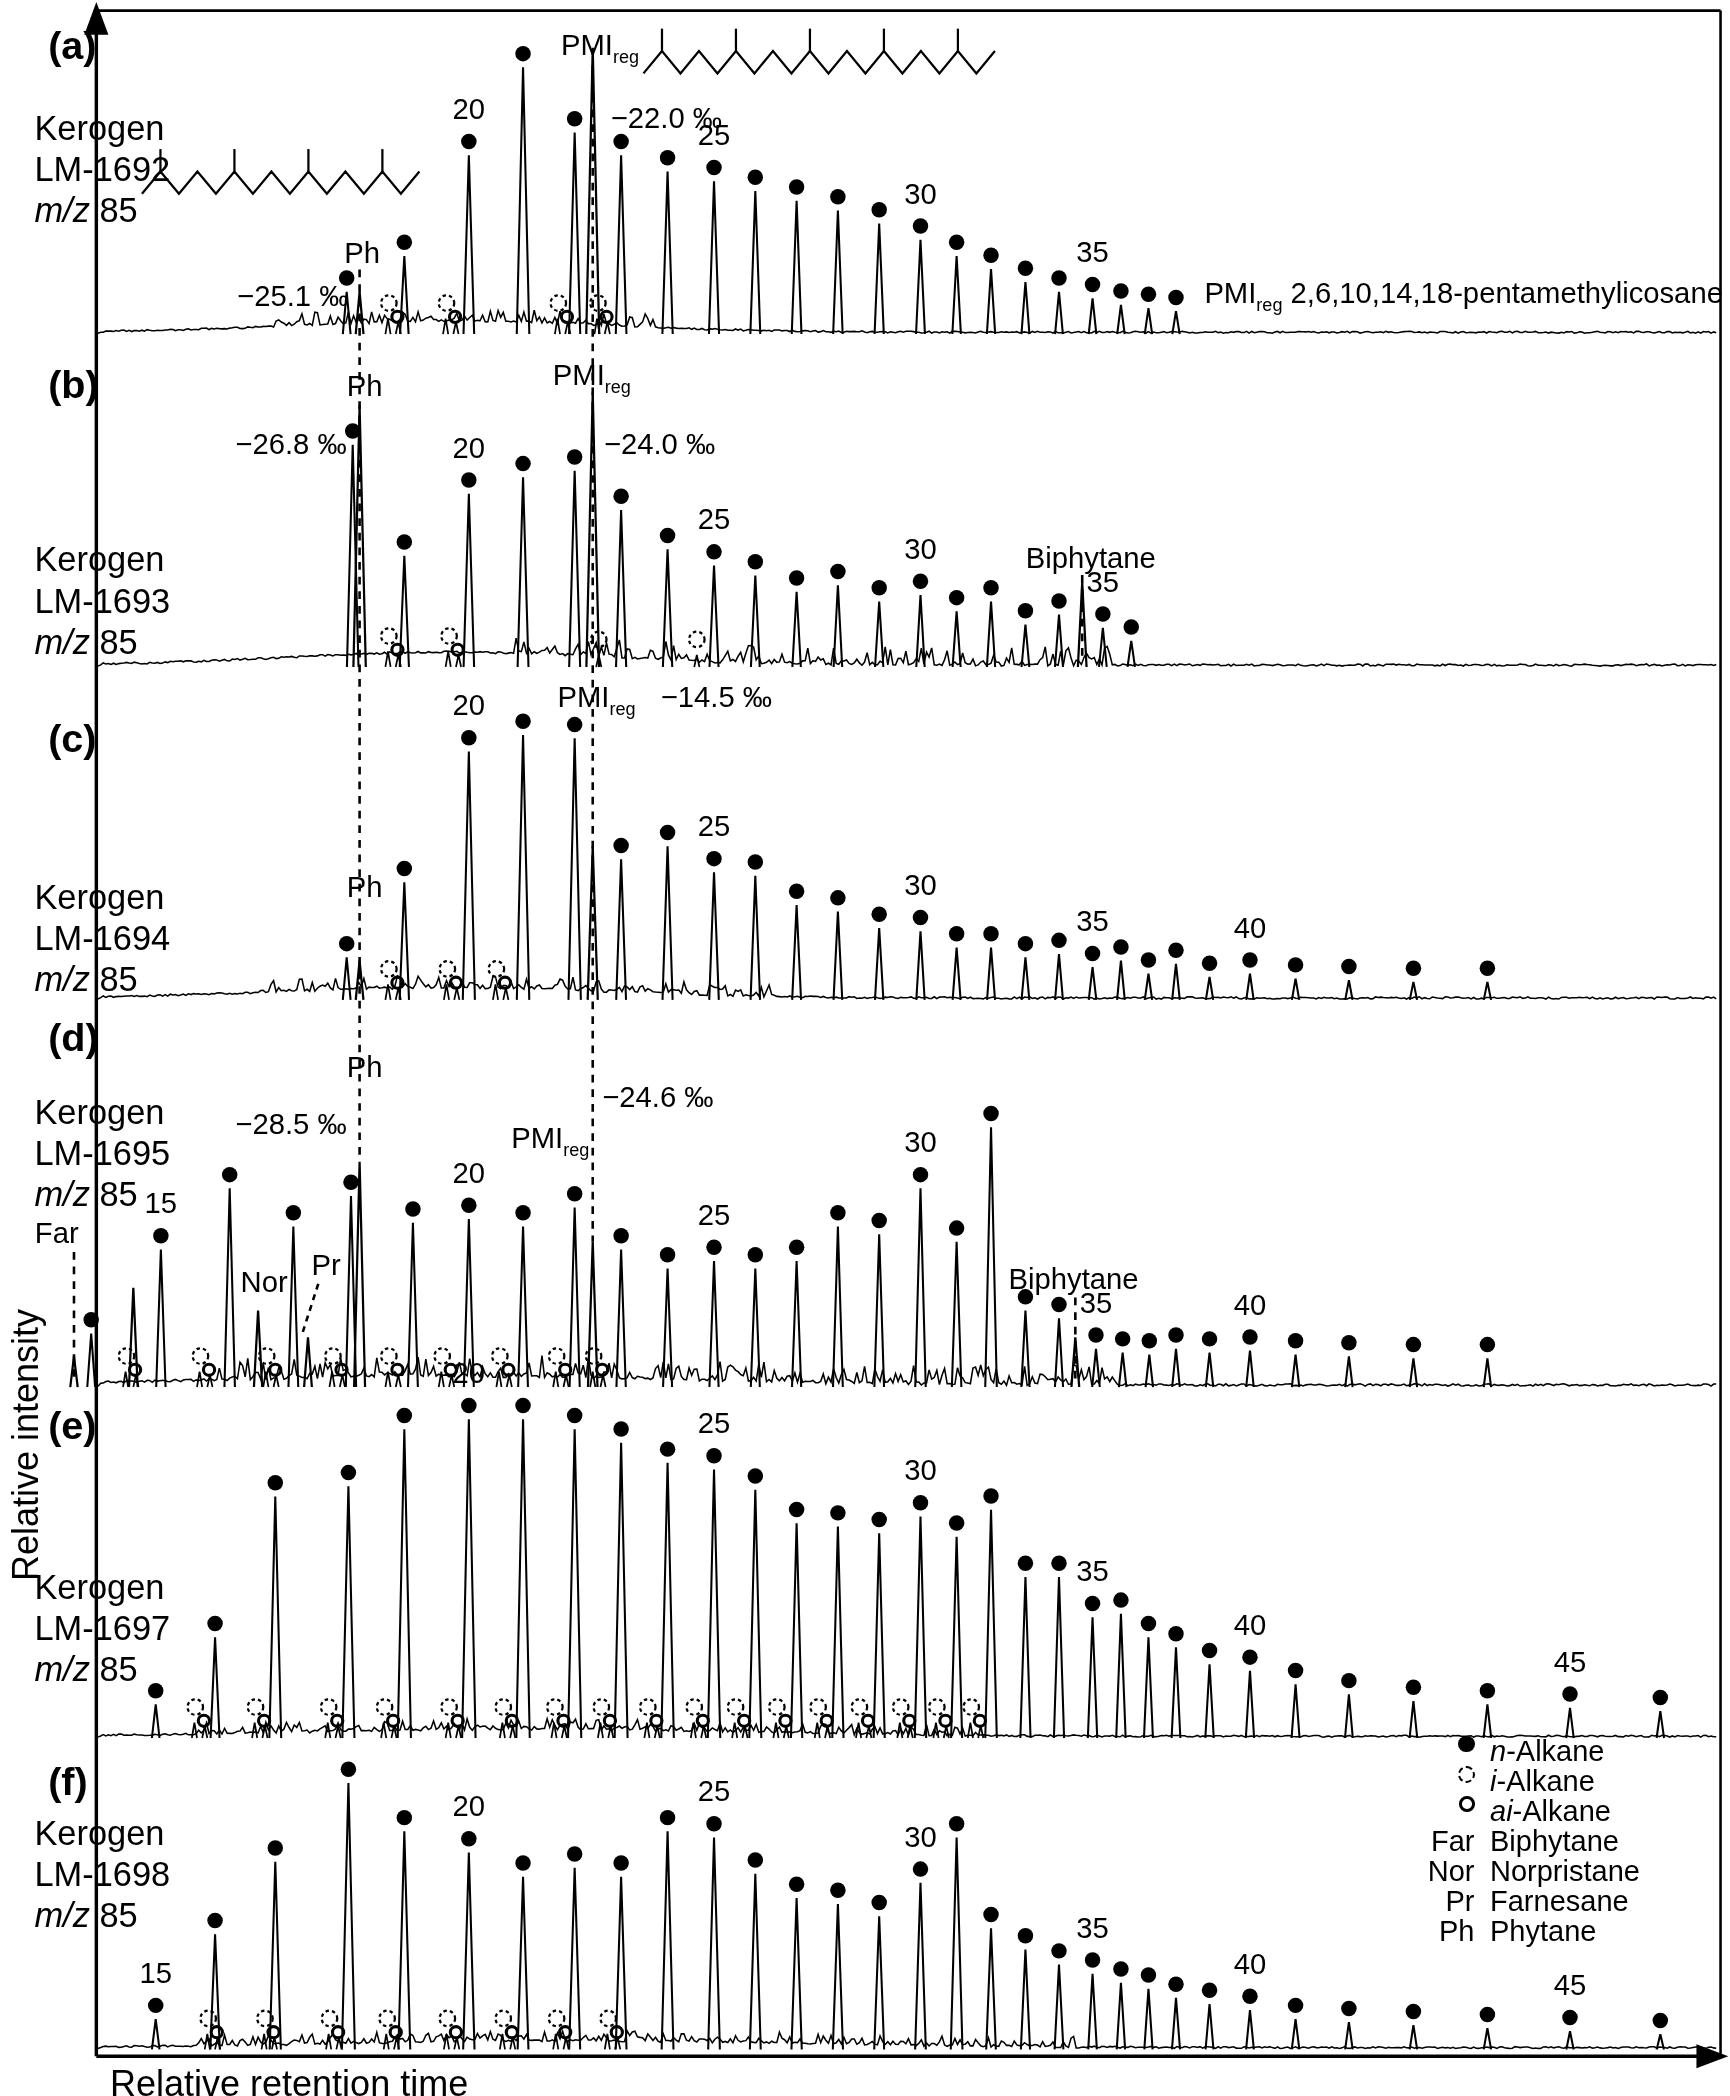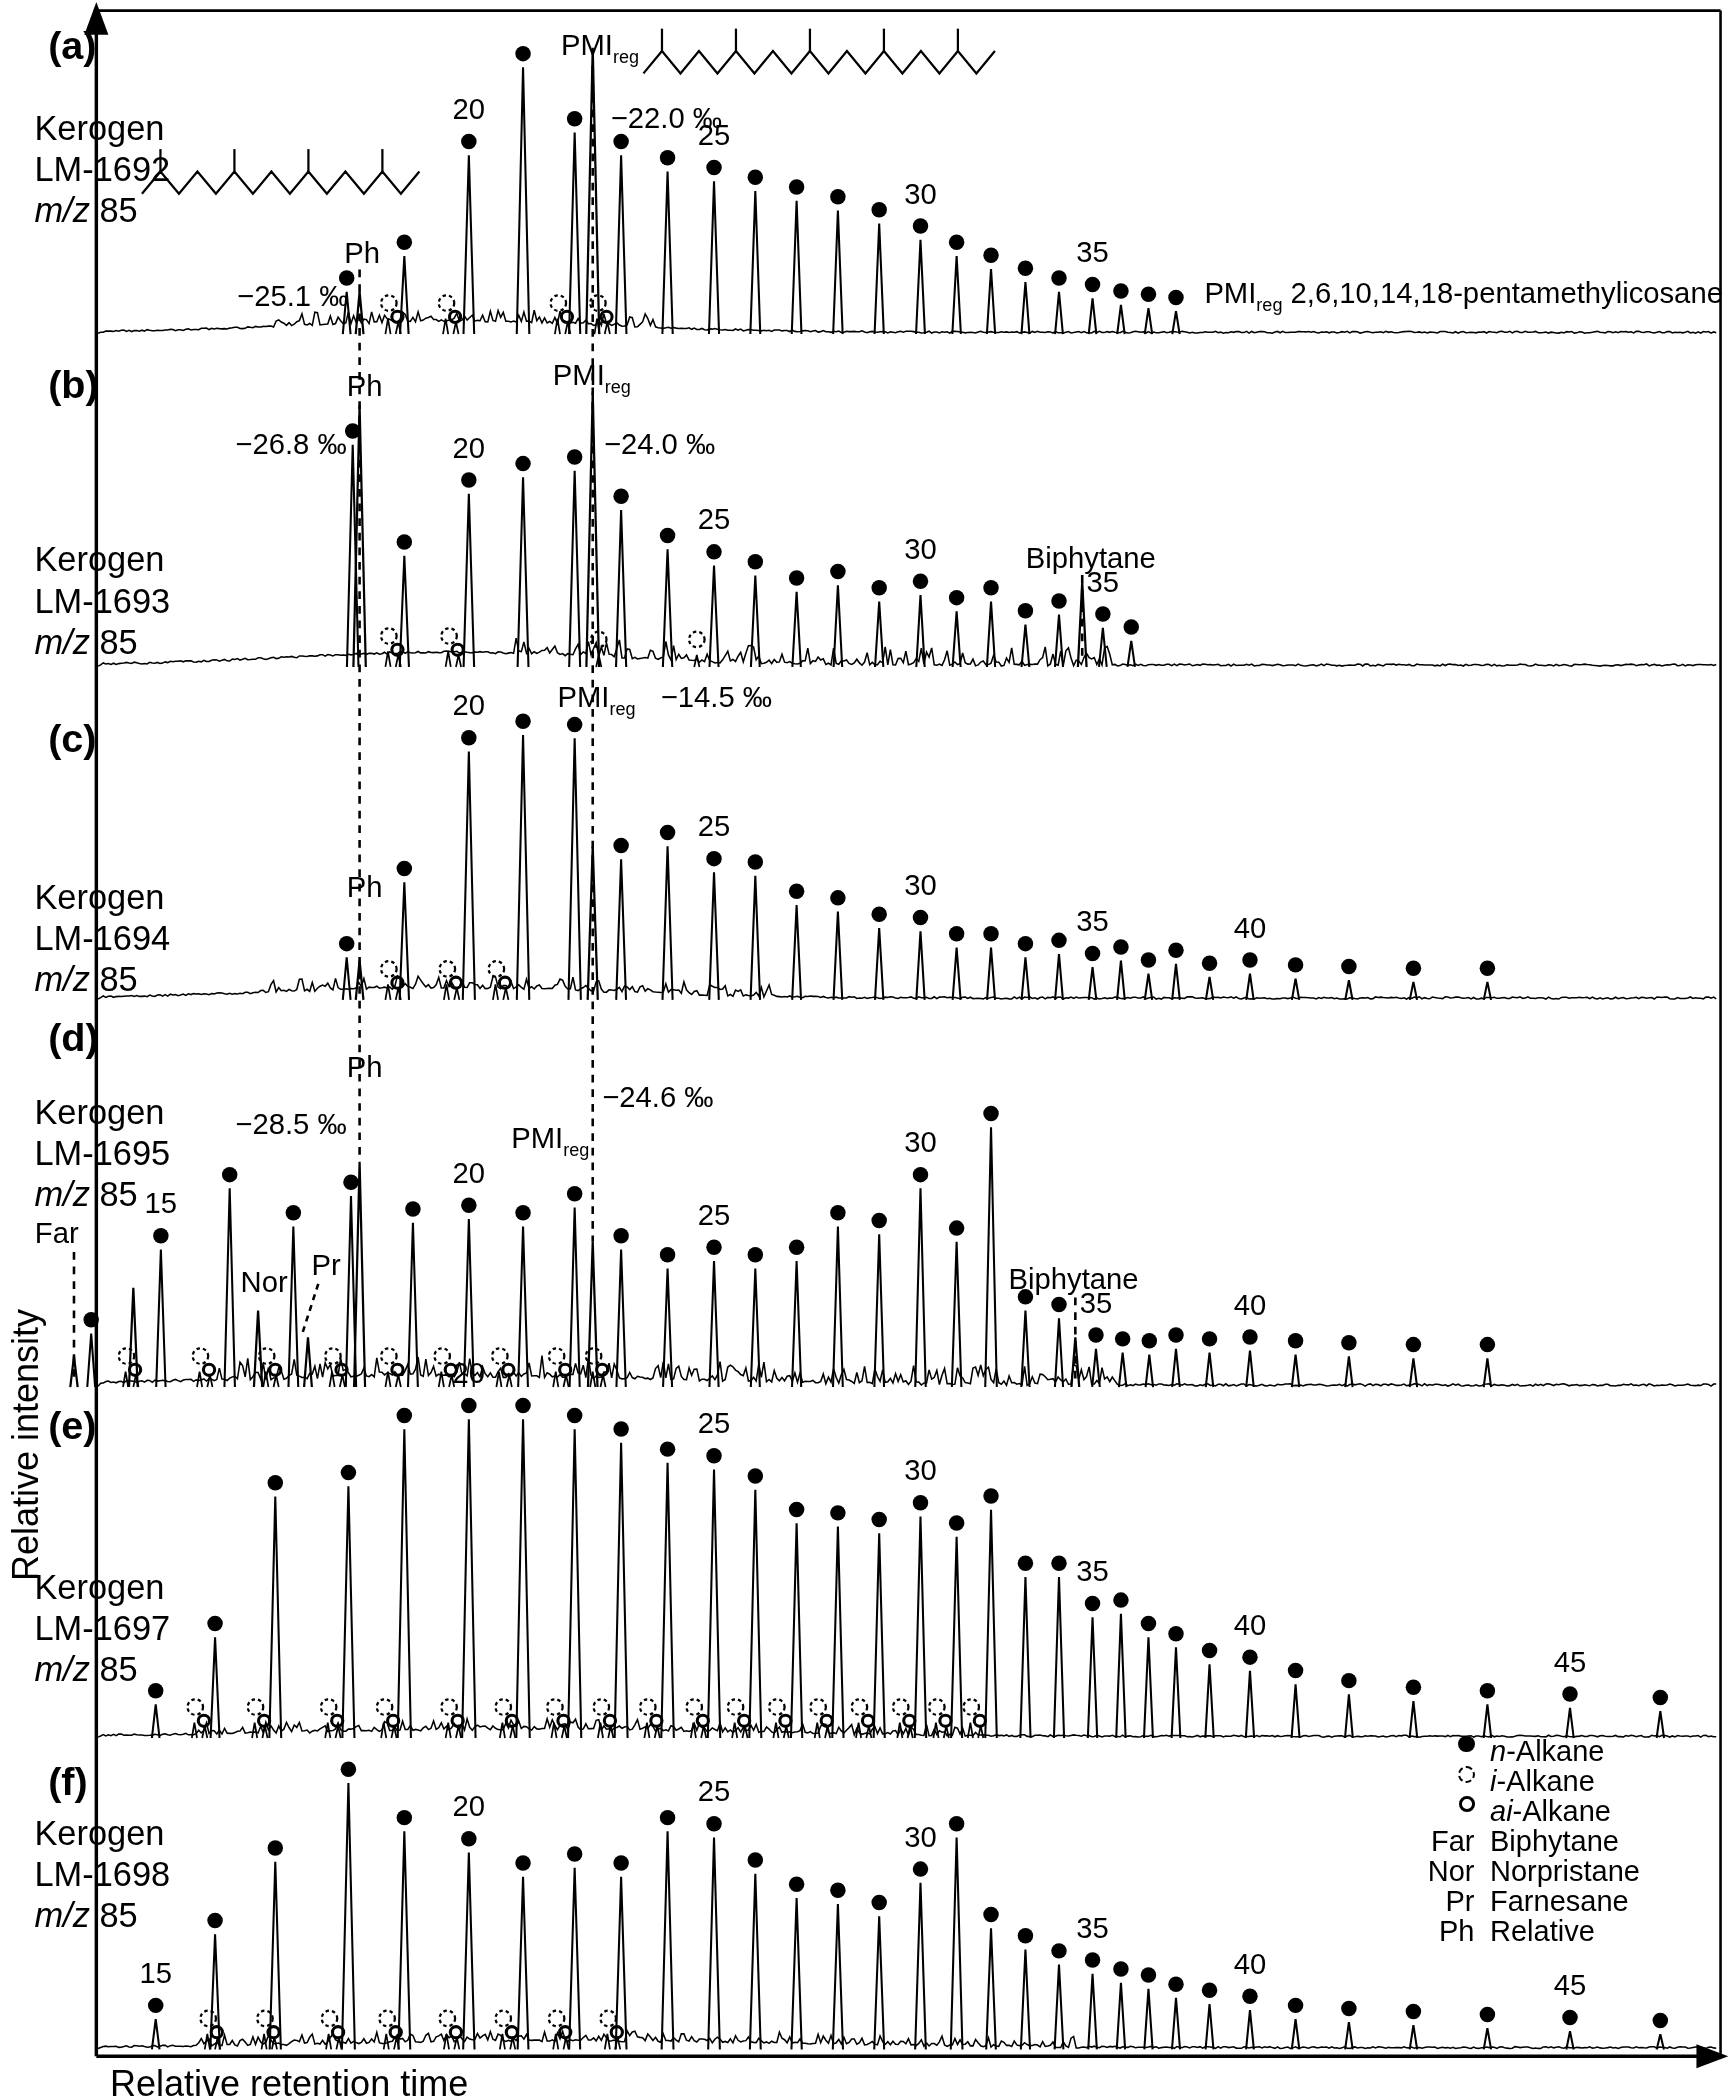--- a/index.html
+++ b/index.html
@@ -691,17 +691,17 @@
     <div class="lrow">
       <span class="lcol1">Nor</span>
       <span class="ltext">Norpristane</span>
     </div>
     <div class="lrow">
       <span class="lcol1">Pr</span>
       <span class="ltext">Farnesane</span>
     </div>
     <div class="lrow">
       <span class="lcol1">Ph</span>
-      <span class="ltext">Relative</span>
+      <span class="ltext">Phytane</span>
     </div>
   </div>
 </div>
 
 
 </body></html>

